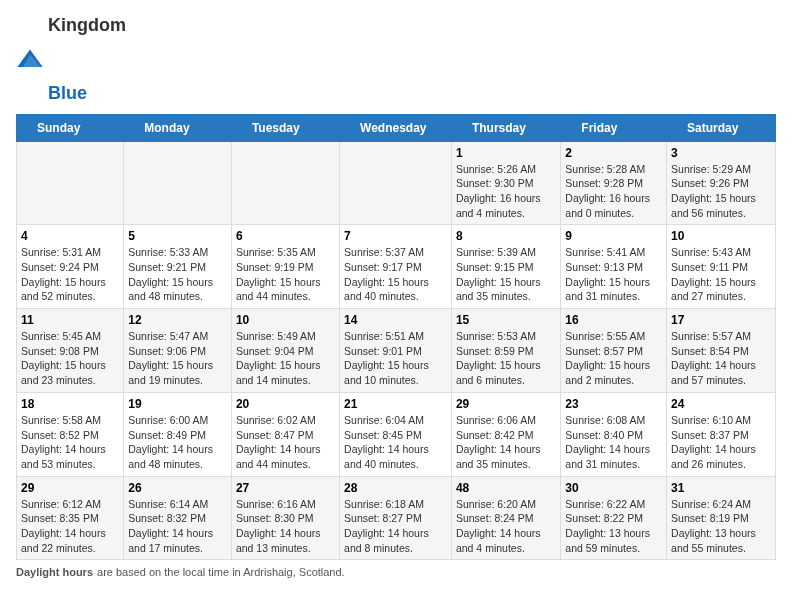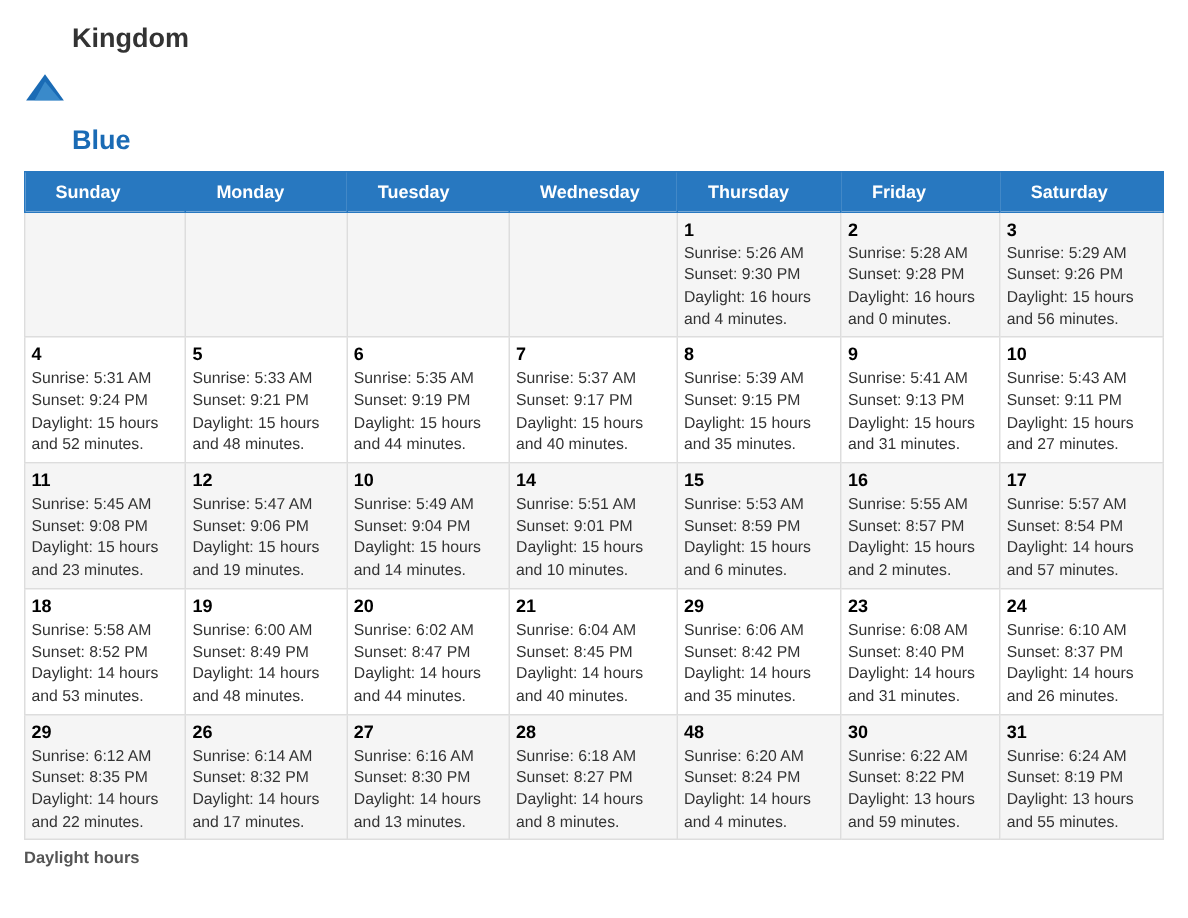--- a/index.html
+++ b/index.html
@@ -258,13 +258,14 @@
         <td>
           <span class="day-num">31</span>
           <div class="cell-text">Sunrise: 6:24 AM<br>Sunset: 8:19 PM<br>Daylight: 13 hours and 55 minutes.</div>
         </td>
       </tr>
     </tbody>
 </table>
 
 <div class="footer">
   <span class="footer-label">Daylight hours</span>
+  <span>are based on the local time in Ardrishaig, Scotland.</span>
 </div>
 
 </body></html>

